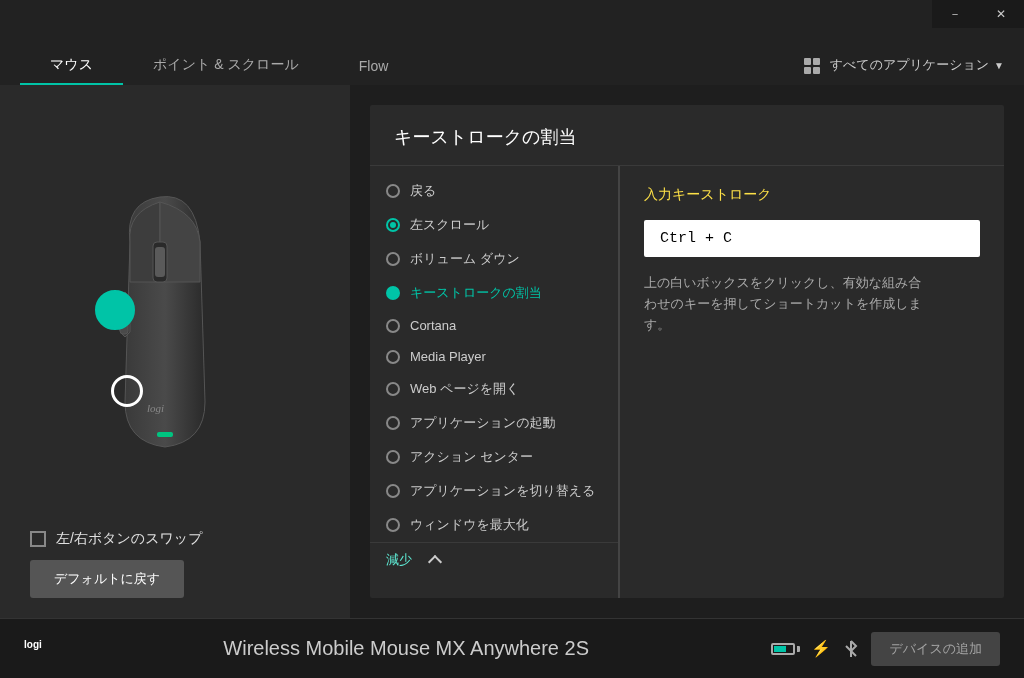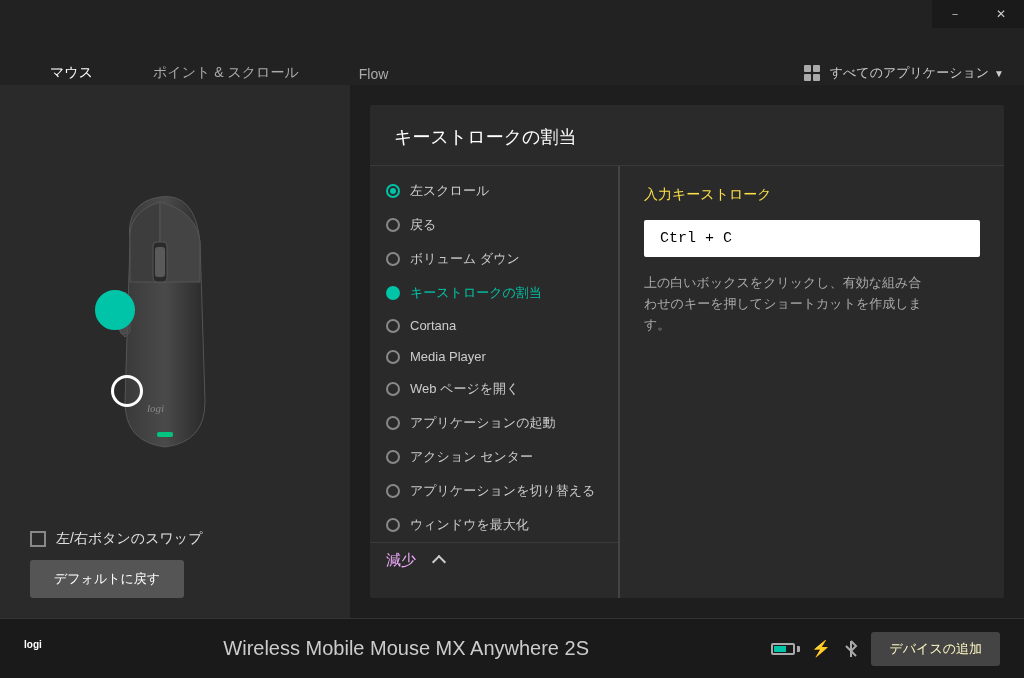--- a/index.html
+++ b/index.html
@@ -38,21 +38,21 @@
     }
 
     
     .header {
       position: absolute;
       top: 0; left: 0; right: 0;
       height: 95px;
       background: #222222;
       display: flex;
       align-items: flex-end;
-      padding: 0 20px;
+      padding: 8px 20px;
       border-bottom: 1px solid #333;
       gap: 44px;
     }
     .tabs {
       display: flex;
       align-items: flex-end;
       height: 100%;
       flex: 1;
     }
     .tab {
@@ -68,21 +68,21 @@
     }
     .tab.active::after {
       content: '';
       position: absolute;
       bottom: 0; left: 0; right: 0;
       height: 3px;
       background: #00c4a7;
     }
     .header-right {
       display: flex;
-      align-items: center;
+      align-items: flex-end;
       gap: 10px;
       padding-bottom: 12px;
     }
     .grid-icon {
       display: grid;
       grid-template-columns: 1fr 1fr;
       gap: 2px;
       width: 16px;
       height: 16px;
     }
@@ -275,22 +275,22 @@
     .radio-circle.teal-solid {
       border-color: #00c4a7;
       background: #00c4a7;
     }
 
     .list-footer {
       padding: 8px 16px;
       display: flex;
       align-items: center;
       gap: 18px;
-      color: #f0abfc;
-      font-size: 15px;
+      color: #5eead4;
+      font-size: 13px;
       cursor: pointer;
       border-top: 1px solid #3a3a3a;
     }
     .chevron-up {
       display: inline-block;
       width: 10px;
       height: 10px;
       border-left: 2px solid #ccc;
       border-top: 2px solid #ccc;
       transform: rotate(45deg);
@@ -384,21 +384,21 @@
       height: 6px;
       background: #aaa;
       border-radius: 0 1px 1px 0;
     }
     .bluetooth-icon {
       color: #aaa;
       font-size: 16px;
     }
     .btn-add-device {
       background: #444;
-      color: #fef9c3;
+      color: #a3a3a3;
       padding: 8px 18px;
       border: none;
       cursor: pointer;
       font-size: 13px;
       border-radius: 3px;
     }
 
     
     .mouse-svg {
       width: 180px;
@@ -492,26 +492,26 @@
 
   <div class="right-panel">
     <div class="dialog">
       <div class="dialog-title">キーストロークの割当</div>
       <div class="dialog-body">
 
         <div class="list-col">
 
           <div id="list-items-container">
               <div class="list-item">
+                <div class="radio-circle"></div>
+                <span>戻る</span>
+              </div>
+              <div class="list-item">
                 <div class="radio-circle filled"></div>
                 <span>左スクロール</span>
-              </div>
-              <div class="list-item">
-                <div class="radio-circle"></div>
-                <span>戻る</span>
               </div>
               <div class="list-item">
                 <div class="radio-circle"></div>
                 <span>ボリューム ダウン</span>
               </div>
               <div class="list-item active-teal">
                 <div class="radio-circle teal-solid"></div>
                 <span>キーストロークの割当</span>
               </div>
               <div class="list-item">

